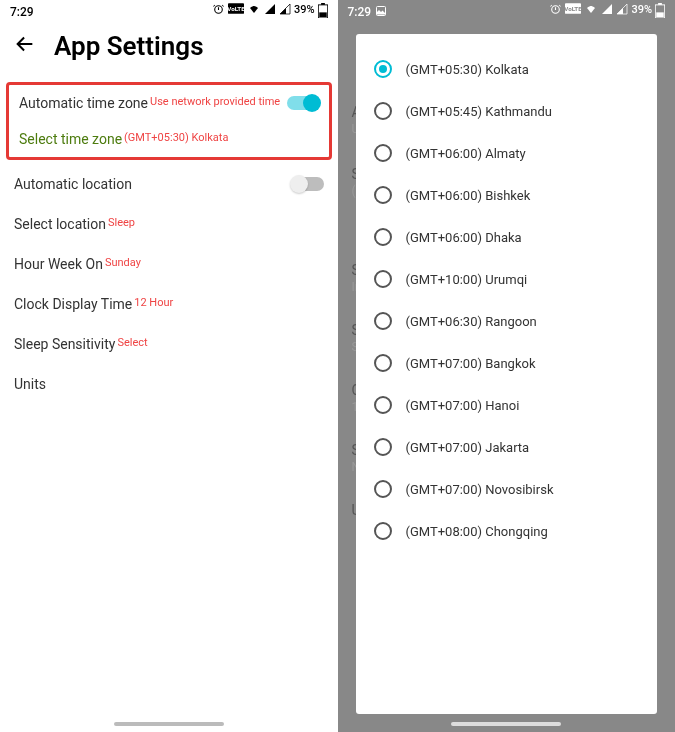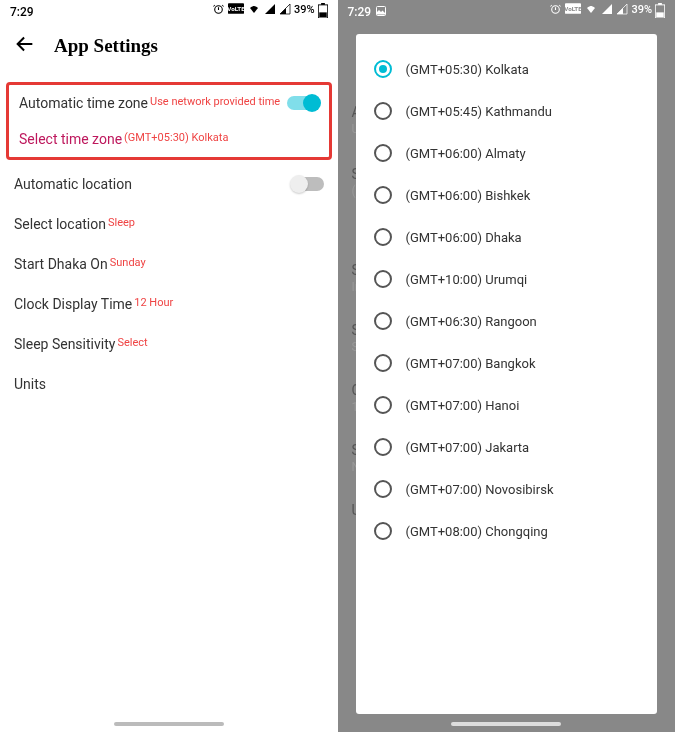--- a/index.html
+++ b/index.html
@@ -51,24 +51,23 @@
       display: inline-block;
     }
     .app-header {
       height: 44px;
       display: flex;
       align-items: center;
       padding: 0 14px;
       gap: 18px;
     }
     .app-title {
-      font-size: 19px;
+      font-size: 26px;
       font-weight: 600;
       color: #000;
-      font-family: Liberation Serif, serif;
     }
     .back-arrow {
       font-size: 22px;
       color: #000;
       line-height: 1;
     }
     .settings-body {
       padding-top: 4px;
     }
     .red-box {
@@ -92,21 +91,21 @@
     .setting-title {
       font-size: 14px;
       color: #333;
       font-weight: 400;
     }
     .setting-sub {
       font-size: 11px;
       color: #ef4444;
     }
     .setting-title.disabled {
-      color: #be185d;
+      color: #4d7c0f;
     }
     .switch {
       width: 32px;
       height: 14px;
       border-radius: 7px;
       position: relative;
     }
     .switch.on {
       background: #80deea;
     }
@@ -282,21 +281,21 @@
 
     <div class="setting-item">
       <div class="setting-text">
         <span class="setting-title">Select location</span>
         <span class="setting-sub">Sleep</span>
       </div>
     </div>
 
     <div class="setting-item">
       <div class="setting-text">
-        <span class="setting-title">Start Dhaka On</span>
+        <span class="setting-title">Hour Week On</span>
         <span class="setting-sub">Sunday</span>
       </div>
     </div>
 
     <div class="setting-item">
       <div class="setting-text">
         <span class="setting-title">Clock Display Time</span>
         <span class="setting-sub">12 Hour</span>
       </div>
     </div>

